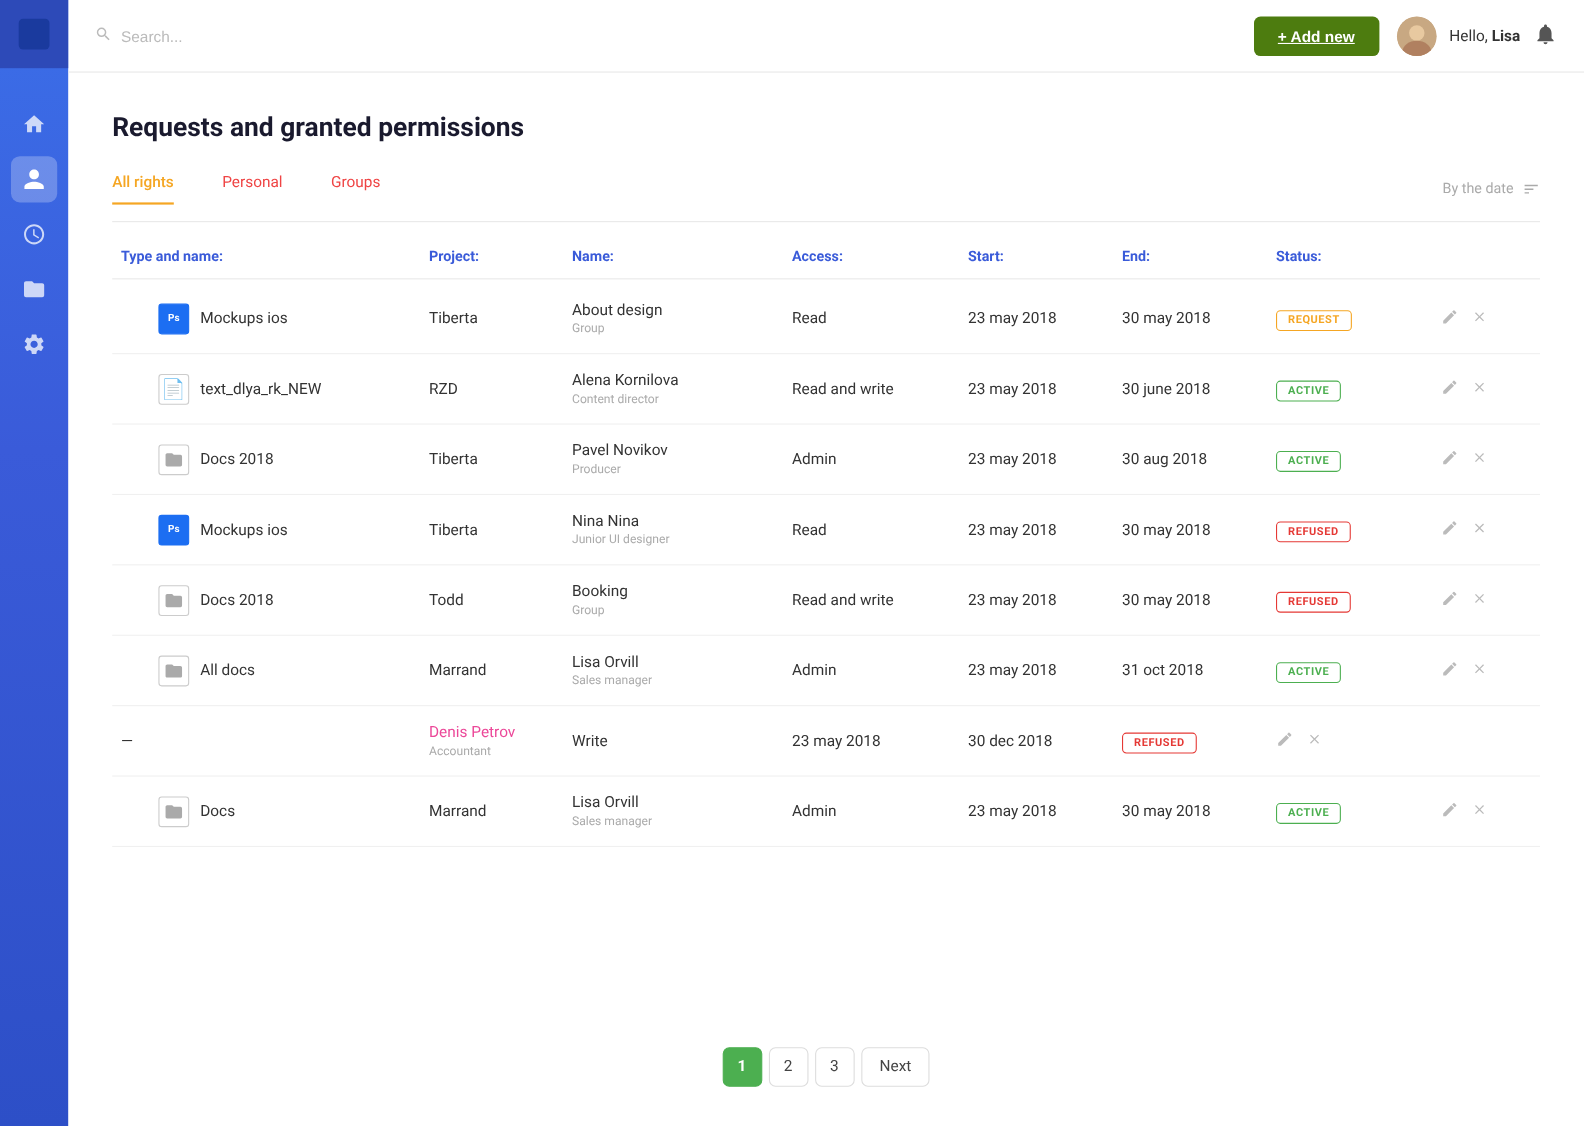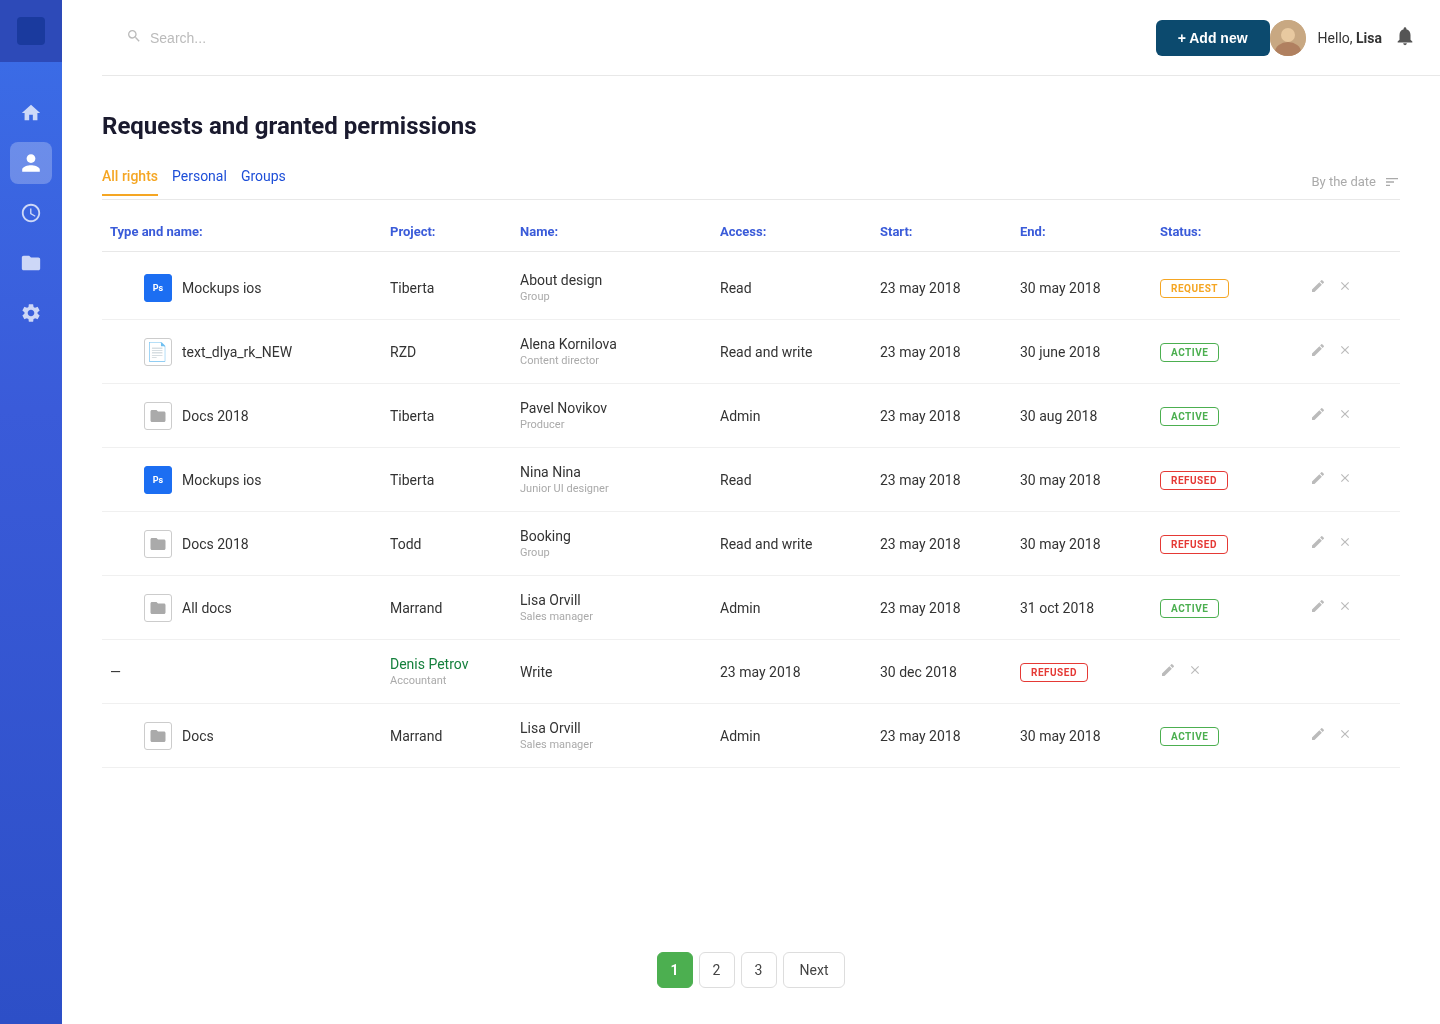--- a/index.html
+++ b/index.html
@@ -64,58 +64,59 @@
     .main {
       flex: 1;
       display: flex;
       flex-direction: column;
       height: 100%;
       overflow: hidden;
     }
 
     
     .topbar {
-      height: 76px;
+      height: 66px;
       border-bottom: 1px solid #e8e8e8;
       display: flex;
       align-items: center;
       padding: 0 24px;
+      gap: 16px;
       flex-shrink: 0;
-      margin-left: 40px;
     }
     .search-area {
       display: flex;
       align-items: center;
       gap: 8px;
       flex: 1;
     }
     .search-icon-wrap {
       color: #aaa;
     }
     .search-input {
       border: none;
       outline: none;
       font-size: 14px;
       color: #333;
       width: 300px;
       background: transparent;
     }
     .search-input::placeholder { color: #bbb; }
     .add-new-btn {
-      background: #0c4a6e;
+      background: #4d7c0f;
       color: #fff;
       border: none;
       border-radius: 6px;
       padding: 10px 22px;
       font-size: 14px;
       font-weight: 600;
       cursor: pointer;
       display: flex;
       align-items: center;
       gap: 6px;
+      text-decoration: underline;
     }
     .user-area {
       display: flex;
       align-items: center;
       gap: 12px;
     }
     .avatar {
       width: 36px;
       height: 36px;
       border-radius: 50%;
@@ -145,28 +146,28 @@
       font-size: 24px;
       font-weight: 700;
       color: #1a1a2e;
       margin-bottom: 28px;
     }
 
     
     .tabs {
       display: flex;
       align-items: center;
-      gap: 14px;
+      gap: 44px;
       margin-bottom: 24px;
       border-bottom: 1px solid #e8e8e8;
-      padding-bottom: 4px;
+      padding-bottom: 16px;
     }
     .tab {
       font-size: 14px;
-      color: #1d4ed8;
+      color: #ef4444;
       cursor: pointer;
       padding-bottom: 10px;
       border-bottom: 2px solid transparent;
       margin-bottom: -1px;
     }
     .tab.active {
       color: #f5a623;
       border-bottom: 2px solid #f5a623;
       font-weight: 500;
     }
@@ -569,21 +570,21 @@
       <span class="action-icon">
         <svg width="14" height="14" viewBox="0 0 24 24" fill="#bbb">
                   <path d="M19 6.41L17.59 5 12 10.59 6.41 5 5 6.41 10.59 12 5 17.59 6.41 19 12 13.41 17.59 19 19 17.59 13.41 12z"></path>
                 </svg>
       </span>
     </div>
   </div>
           <div class="table-row-wrap">
     <div class="cell-text">—</div>
     <div class="name-cell">
-      <span style="font-size:14px;color:#15803d;">Denis Petrov</span>
+      <span style="font-size:14px;color:#ec4899;">Denis Petrov</span>
       <span class="cell-sub">Accountant</span>
     </div>
     <div class="cell-text">Write</div>
     <div class="cell-text">23 may 2018</div>
     <div class="cell-text">30 dec 2018</div>
     <div>
       <span class="status-badge refused">REFUSED</span>
     </div>
     <div class="action-cell">
       <span class="action-icon">

